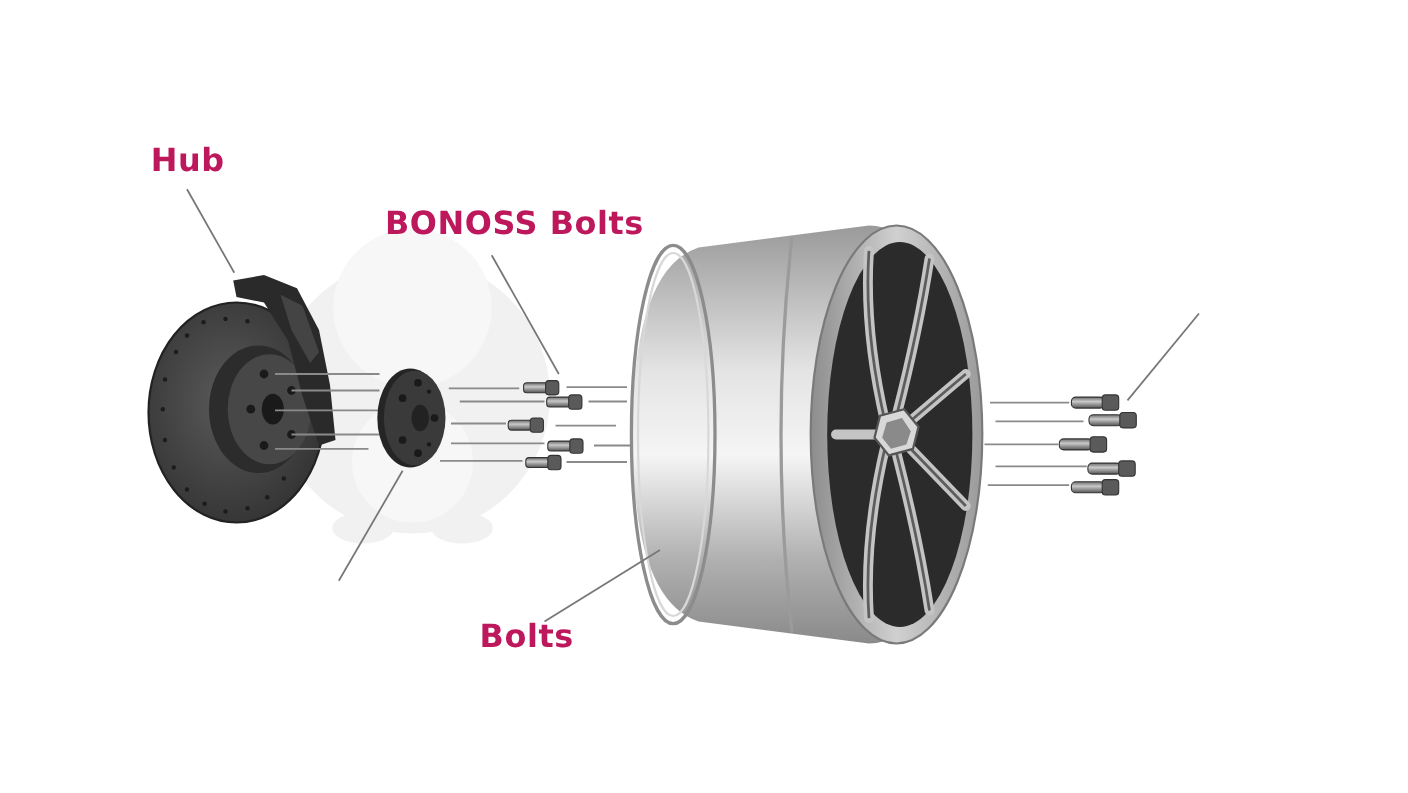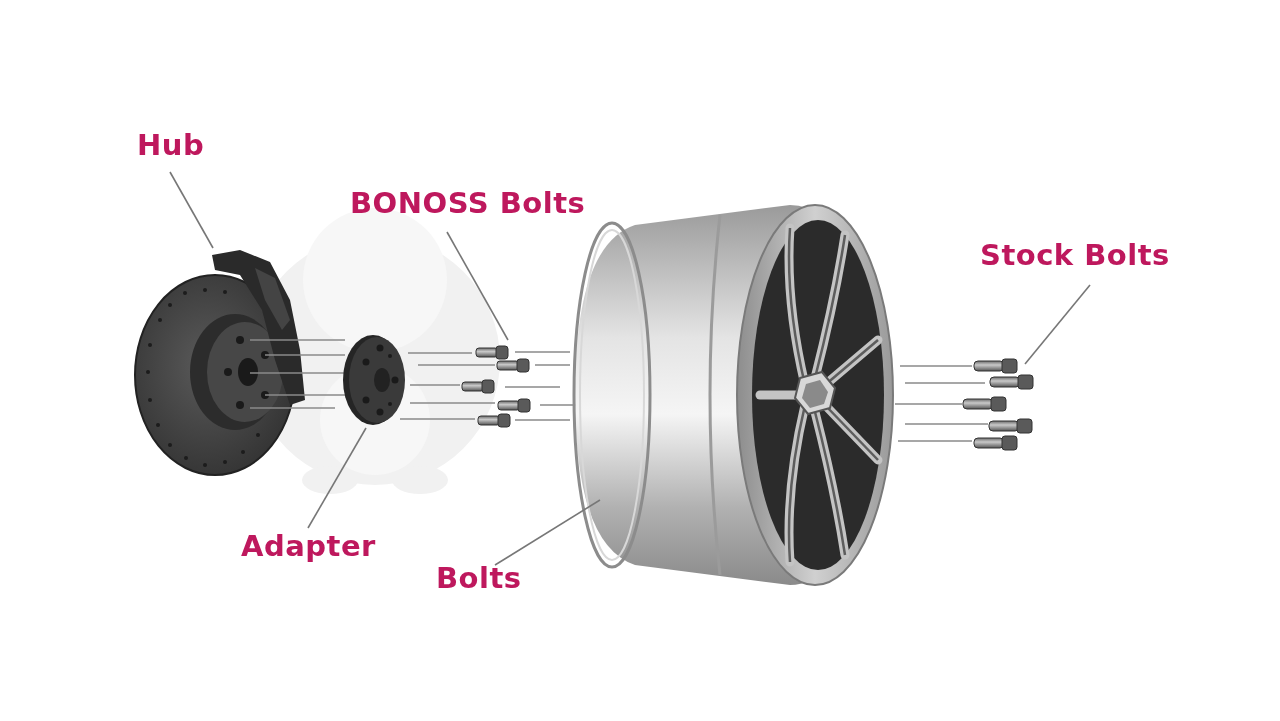--- a/index.html
+++ b/index.html
@@ -209,17 +209,15 @@
     <line x1="170" y1="172" x2="213" y2="248"></line>
     <line x1="447" y1="232" x2="508" y2="340"></line>
     <line x1="308" y1="528" x2="366" y2="428"></line>
     <line x1="495" y1="565" x2="600" y2="500"></line>
     <line x1="1090" y1="285" x2="1025" y2="364"></line>
   </g>
 </svg>
 
 <div class="label" style="left:137px; top:128px;">Hub</div>
 <div class="label" style="left:322px; top:186px;margin-left:28px;">BONOSS Bolts</div>
-<div class="label" style="left:241px; top:529px;">Adapter</div>
 <div class="label" style="left:436px; top:561px;">Bolts</div>
-<div class="label" style="left:980px; top:238px;">Stock Bolts</div>
 
 </div>
 
 </body></html>

